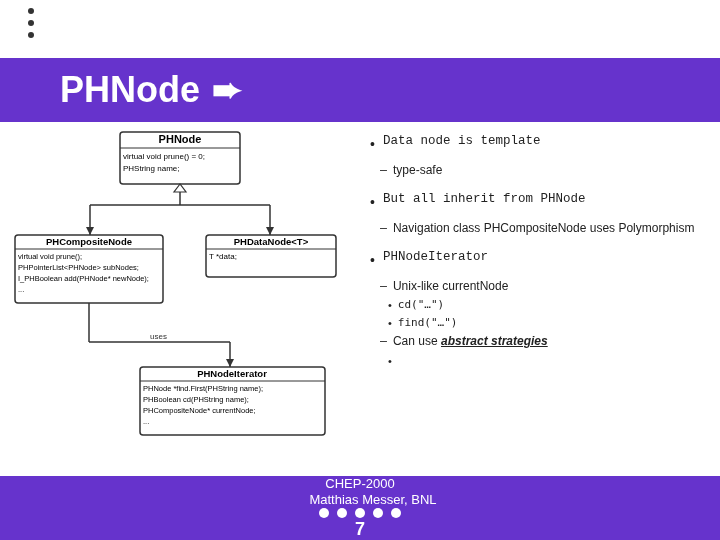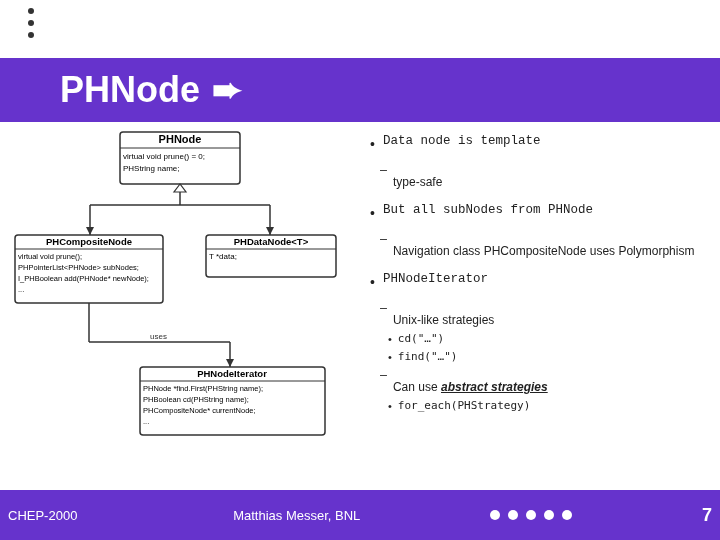--- a/index.html
+++ b/index.html
@@ -113,21 +113,20 @@
       gap: 6px;
       margin-left: 10px;
       margin-bottom: 2px;
     }
     .sub-dash {
       flex-shrink: 0;
     }
     .sub-text {
       flex: 1;
       font-size: 12px;
-      margin-top: 12px;
     }
     .sub-sub-bullet {
       display: flex;
       gap: 6px;
       margin-left: 18px;
       margin-bottom: 1px;
     }
     .sub-sub-dot {
       flex-shrink: 0;
       font-size: 11px;
@@ -144,26 +143,27 @@
       font-family: monospace;
       font-size: 11px;
     }
 
     
     .footer {
       position: absolute;
       bottom: 0;
       left: 0;
       right: 0;
-      height: 50px;
+      height: 64px;
       background: #6633cc;
       display: flex;
       align-items: center;
       justify-content: space-between;
-      padding: 0 8px;
+      padding: 0 41px;
+      flex-direction: column;
     }
     .footer-left {
       color: #fff;
       font-size: 13px;
     }
     .footer-center {
       display: flex;
       gap: 10px;
       margin-left: 26px;
     }
@@ -257,56 +257,55 @@
       </div>
       <div class="sub-bullet">
         <span class="sub-dash">–</span>
         <span class="sub-text">type-safe</span>
       </div>
     </div>
 
     <div class="bullet-section">
       <div class="bullet-row">
         <span class="bullet-dot">•</span>
-        <span class="bullet-text">But all subNodes from PHNode</span>
+        <span class="bullet-text">But all inherit from PHNode</span>
       </div>
       <div class="sub-bullet">
         <span class="sub-dash">–</span>
         <span class="sub-text">Navigation class PHCompositeNode uses Polymorphism</span>
       </div>
     </div>
 
     <div class="bullet-section">
       <div class="bullet-row">
         <span class="bullet-dot">•</span>
         <span class="bullet-text">PHNodeIterator</span>
       </div>
 
       <div class="sub-bullet">
         <span class="sub-dash">–</span>
-        <span class="sub-text">Unix-like strategies</span>
+        <span class="sub-text">Unix-like currentNode</span>
       </div>
       <div class="sub-sub-bullet">
         <span class="sub-sub-dot">•</span>
         <span class="sub-sub-text mono">cd("…")</span>
       </div>
       <div class="sub-sub-bullet">
         <span class="sub-sub-dot">•</span>
         <span class="sub-sub-text mono">find("…")</span>
       </div>
 
       <div class="sub-bullet">
         <span class="sub-dash">–</span>
         <span class="sub-text">
           Can use <span class="bold-italic">abstract strategies</span>
         </span>
       </div>
       <div class="sub-sub-bullet">
         <span class="sub-sub-dot">•</span>
-        <span class="sub-sub-text mono">for_each(PHStrategy)</span>
       </div>
     </div>
 
   </div>
 </div>
 
 <div class="footer">
   <span class="footer-left">CHEP-2000</span>
   <div class="footer-center">
     <span class="footer-left" style="color:#fff; font-size:13px;">Matthias Messer, BNL</span>

